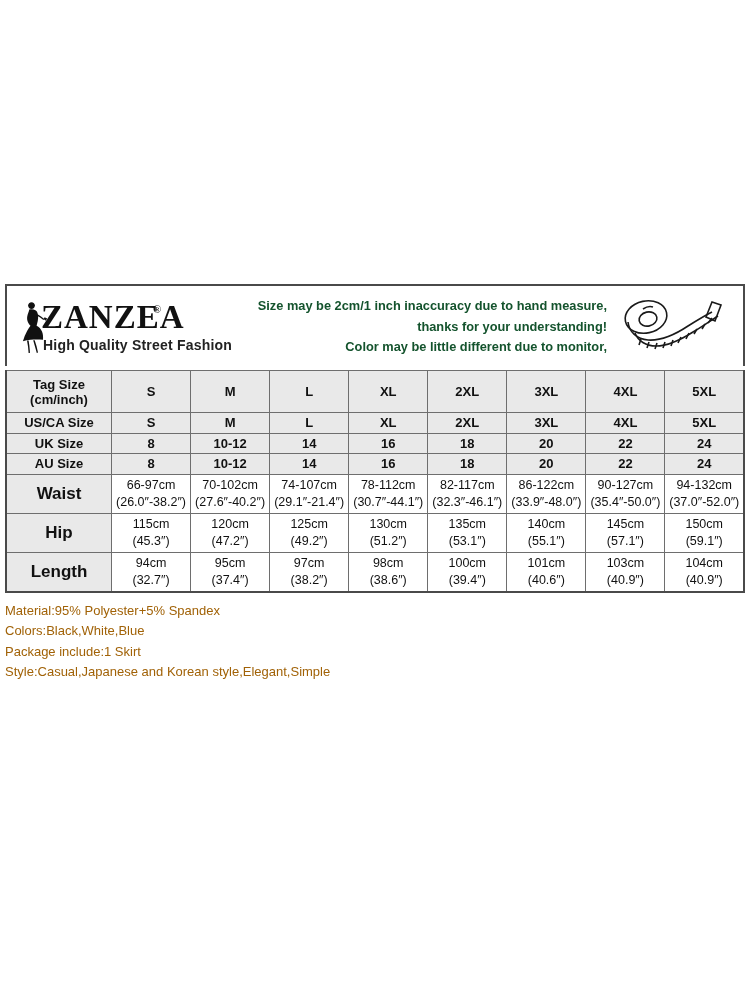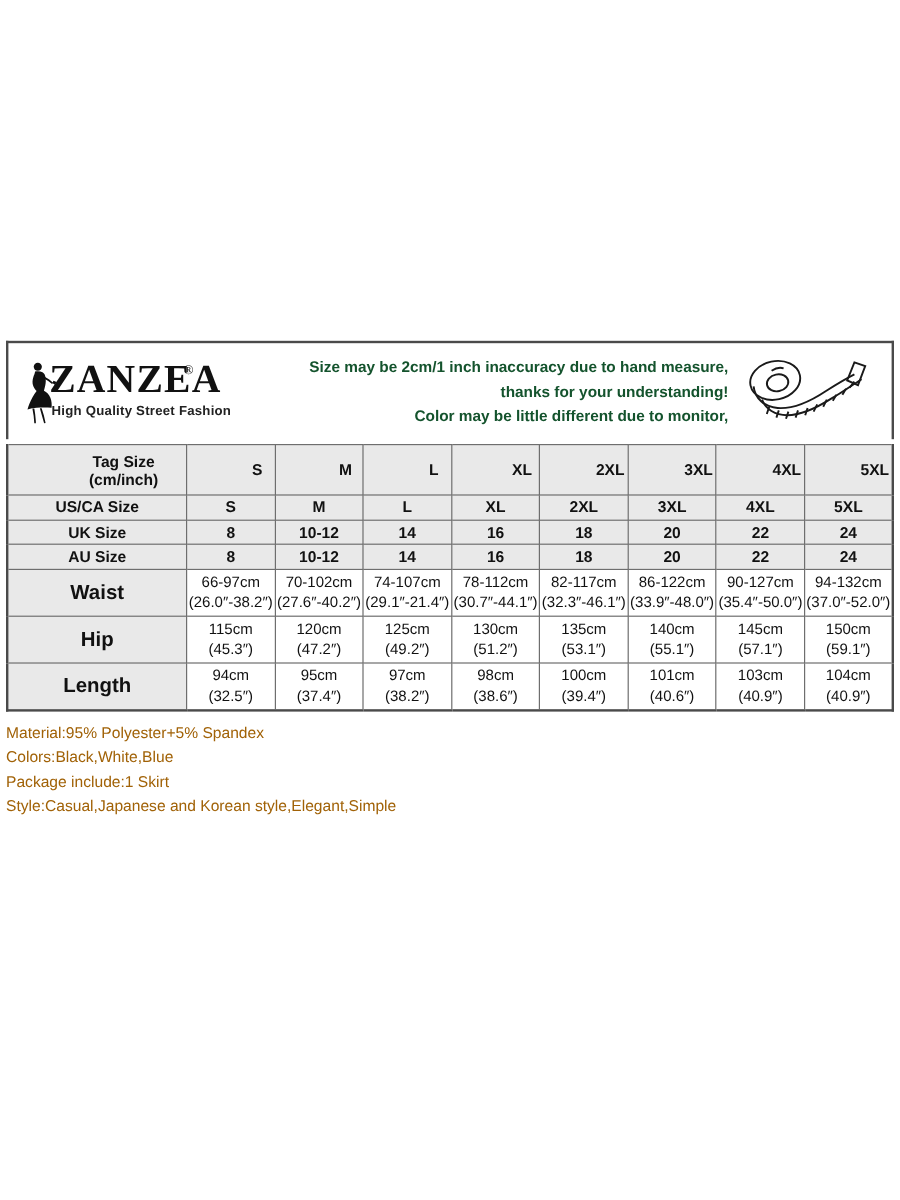--- a/index.html
+++ b/index.html
@@ -65,21 +65,21 @@
     top: 4px;
     font-family: "Liberation Serif", serif;
     font-size: 11px;
     color: #111;
   }
   .brand-tag {
     position: absolute;
     left: 28px;
     top: 38px;
     font-family: "Liberation Sans", sans-serif;
-    font-size: 11px;
+    font-size: 14px;
     font-weight: 600;
     letter-spacing: 0.2px;
     color: #222;
     white-space: nowrap;
   }
 
   .notice {
     position: absolute;
     left: 180px;
     top: 10px;
@@ -116,21 +116,20 @@
     color: #111;
   }
   table.size-table tr.size-row td {
     background: #e9e9e9;
     font-weight: 700;
     height: 19.5px;
     font-size: 13px;
   }
   table.size-table tr.size-row.tall td {
     height: 41px;
-    padding-left: 44px;
   }
   table.size-table tr.meas-row td {
     background: #ffffff;
     height: 38px;
     font-weight: 400;
     line-height: 17px;
   }
   table.size-table tr.meas-row td.rowlabel {
     background: #e9e9e9;
     font-weight: 700;
@@ -320,21 +319,21 @@
         <td class="cell2 outer-right">
           <span>150cm</span>
           <span>(59.1″)</span>
         </td>
       </tr>
 
       <tr class="meas-row outer-bottom">
         <td class="rowlabel outer-left">Length</td>
         <td class="cell2">
           <span>94cm</span>
-          <span>(32.5″)</span>
+          <span>(32.7″)</span>
         </td>
         <td class="cell2">
           <span>95cm</span>
           <span>(37.4″)</span>
         </td>
         <td class="cell2">
           <span>97cm</span>
           <span>(38.2″)</span>
         </td>
         <td class="cell2">

